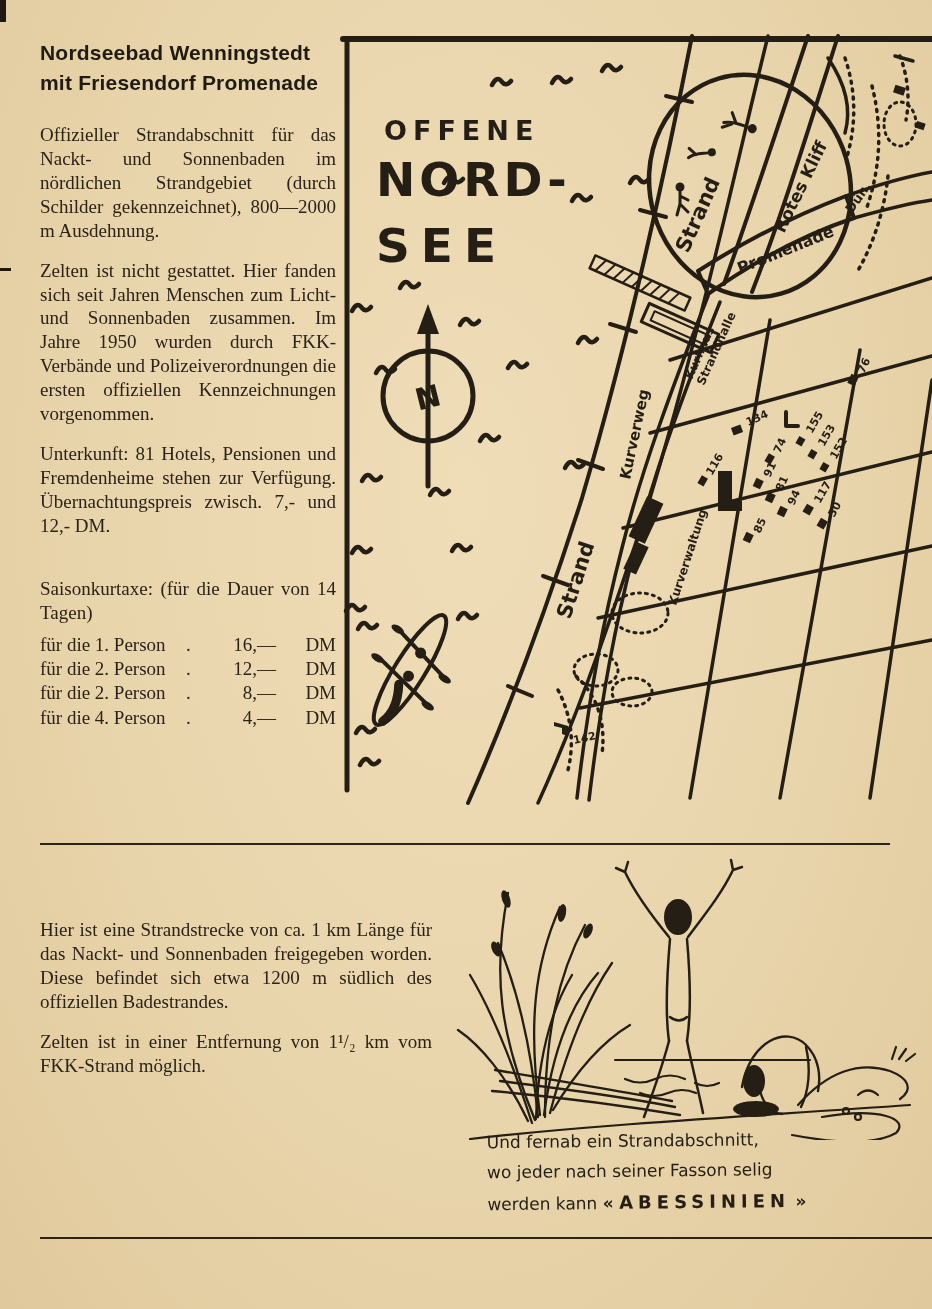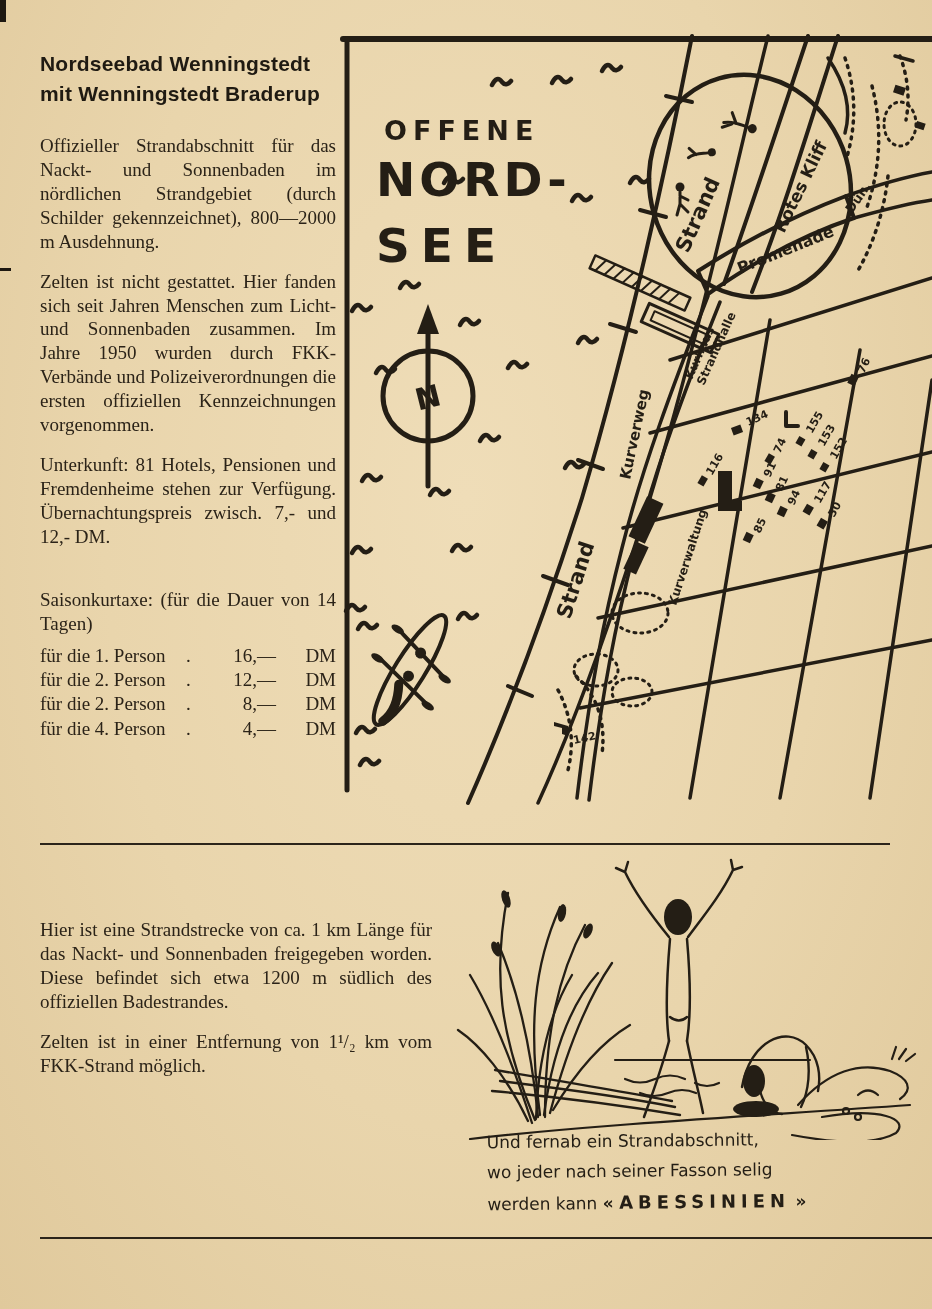--- a/index.html
+++ b/index.html
@@ -3,21 +3,21 @@
 <meta charset="utf-8">
 <style>
   html,body{margin:0;padding:0;}
   .page{
     position:relative;width:932px;height:1309px;overflow:hidden;
     background:radial-gradient(ellipse at 50% 38%, #efddb8 0%, #e9d5ac 55%, #e0c99c 100%);
     font-family:"Liberation Serif", serif;color:#2b2318;
   }
   .col{position:absolute;}
   h1{font-family:"Liberation Sans", sans-serif;font-weight:bold;font-size:21px;
-     line-height:1.45;margin:15px 0 24px 0;color:#1f1a12;letter-spacing:.2px;}
+     line-height:1.45;margin:4px 0 24px 0;color:#1f1a12;letter-spacing:.2px;}
   p.body{font-size:19px;line-height:1.26;text-align:justify;margin:0 0 16px 0;font-family:Liberation Serif, serif;}
   p.body.gap{margin-top:39px;}
   .price-row{display:grid;grid-template-columns:1fr 14px 56px 40px;font-size:19px;
      line-height:1.28;align-items:baseline;gap:20px;}
   .price-row .amt{text-align:right;}
   .price-row .cur{text-align:right;}
   .rule{position:absolute;background:#2b241a;height:2px;}
   .artifact{position:absolute;background:#1d1811;}
   svg .ink{stroke:#241e15;fill:none;stroke-linecap:round;stroke-linejoin:round;}
   svg .fill{fill:#241e15;stroke:none;}
@@ -31,21 +31,21 @@
 <body>
 
 <div class="page">
 
   <div class="artifact" style="left:0;top:8;width:6px;height:22px;"></div>
   <div class="artifact" style="left:0;top:268px;width:11px;height:3px;"></div>
 
   <div class="col" style="left:40px;top:34px;width:296px;">
     <h1>
       <span>Nordseebad Wenningstedt</span><br>
-      <span>mit Wenningstedt Braderup</span>
+      <span>mit Friesendorf Promenade</span>
     </h1>
     <p class="body">Offizieller Strandabschnitt für das Nackt- und Sonnenbaden im nördlichen Strandgebiet (durch Schilder gekennzeichnet), 800—2000 m Ausdehnung.</p>
     <p class="body">Zelten ist nicht gestattet. Hier fanden sich seit Jahren Menschen zum Licht- und Sonnenbaden zusammen. Im Jahre 1950 wurden durch FKK-Verbände und Polizeiverordnungen die ersten offiziellen Kennzeichnungen vorgenommen.</p>
     <p class="body">Unterkunft: 81 Hotels, Pensionen und Fremdenheime stehen zur Verfügung. Übernachtungspreis zwisch. 7,- und 12,- DM.</p>
     <p class="body gap" style="margin-bottom:8px;">Saisonkurtaxe: (für die Dauer von 14 Tagen)</p>
 
     <div>
       <div class="price-row">
         <span>für die 1. Person</span>
         <span>.</span>

